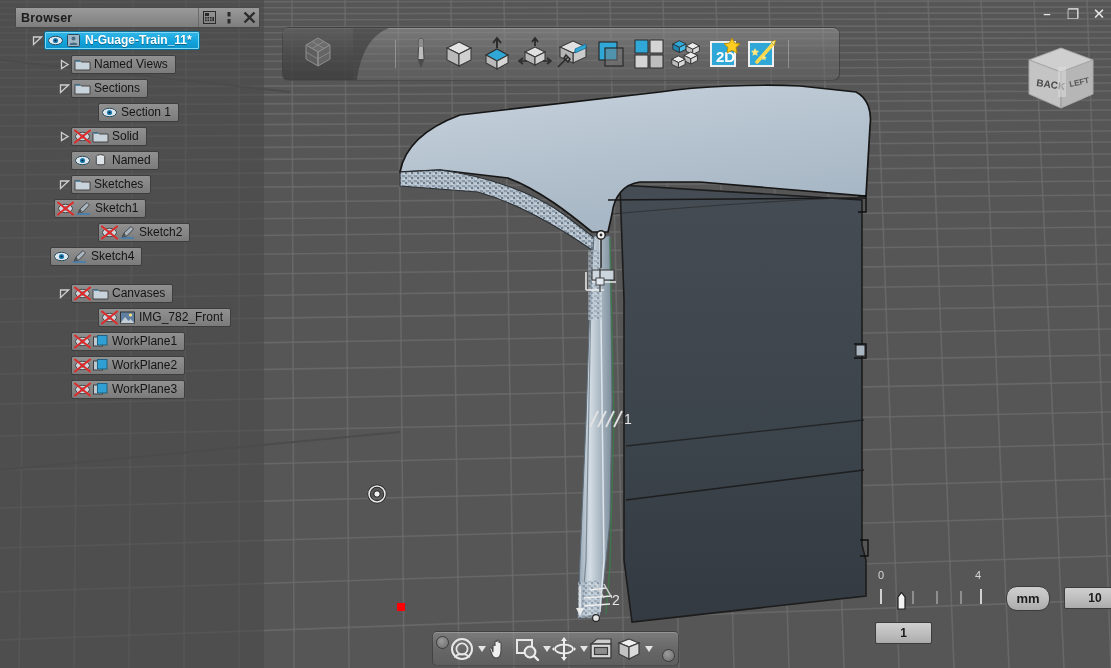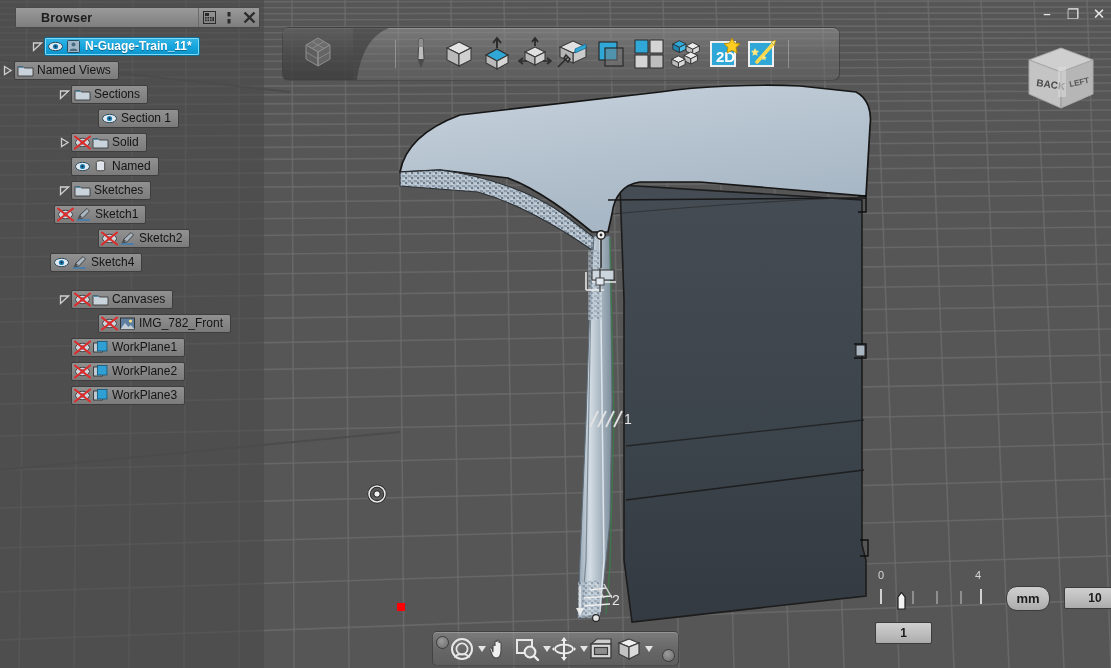--- a/index.html
+++ b/index.html
@@ -40,31 +40,31 @@
   }
   .browser-header{
     position:absolute;left:15px;top:7px;width:245px;height:21px;
     background:linear-gradient(to bottom,#9a9a9a,#8a8a8a 55%,#7e7e7e);
     border:1px solid #4a4a4a;
     border-radius:1px;
     display:flex;align-items:center;
     box-sizing:border-box;
   }
   .browser-title{
-    flex:1;padding-left:25px;font-size:12.5px;font-weight:bold;color:#1c1c1c;
+    flex:1;padding-left:5px;font-size:12.5px;font-weight:bold;color:#1c1c1c;
     letter-spacing:0.2px;
   }
   .hdr-btn{
     width:20px;height:19px;display:flex;align-items:center;justify-content:center;
     cursor:pointer;color:#2a2a2a;
   }
   .hdr-btn.sep{border-left:1px solid #6a6a6a;}
 
   
-  .tree{position:absolute;left:0;top:36px;width:264px;}
+  .tree{position:absolute;left:0;top:30px;width:264px;}
   .node{
     position:relative;height:20px;display:flex;align-items:center;
     margin-bottom:4px;
   }
   .twisty{
     width:14px;height:14px;display:flex;align-items:center;justify-content:center;
     cursor:pointer;flex:0 0 14px;
   }
   .twisty svg{display:block;}
   .chip{
@@ -418,21 +418,21 @@
                 <svg width="17" height="15" viewBox="0 0 17 15">
                   <rect x="2.5" y="1.5" width="12" height="12" rx="1" fill="#9fb6c6" stroke="#2b4a5e" stroke-width="1"></rect>
                   <circle cx="8.5" cy="5.5" r="2" fill="#4a6a80"></circle>
                   <path d="M4.5,12 C5,8.8 12,8.8 12.5,12 Z" fill="#4a6a80"></path>
                 </svg>
               </span>
             </span>
             <span class="chip-label">N-Guage-Train_11*</span>
           </div>
         </div>
-        <div class="node" style="">
+        <div class="node" style="padding-left: 57px;">
           <div class="twisty">
             <svg width="11" height="11" viewBox="0 0 11 11">
               <path d="M2.5,1.5 L9,5.5 L2.5,9.5 Z" fill="none" stroke="#cfcfcf" stroke-width="1.3"></path>
             </svg>
           </div>
           <div class="chip">
             <span class="chip-icons">
               <span class="ico">
                 <svg width="17" height="15" viewBox="0 0 17 15">
                   <path d="M1,3.5 L6,3.5 L7.4,5 L16,5 L16,13 L1,13 Z" fill="#c9d3db" stroke="#3a3a3a" stroke-width="0.9"></path>

